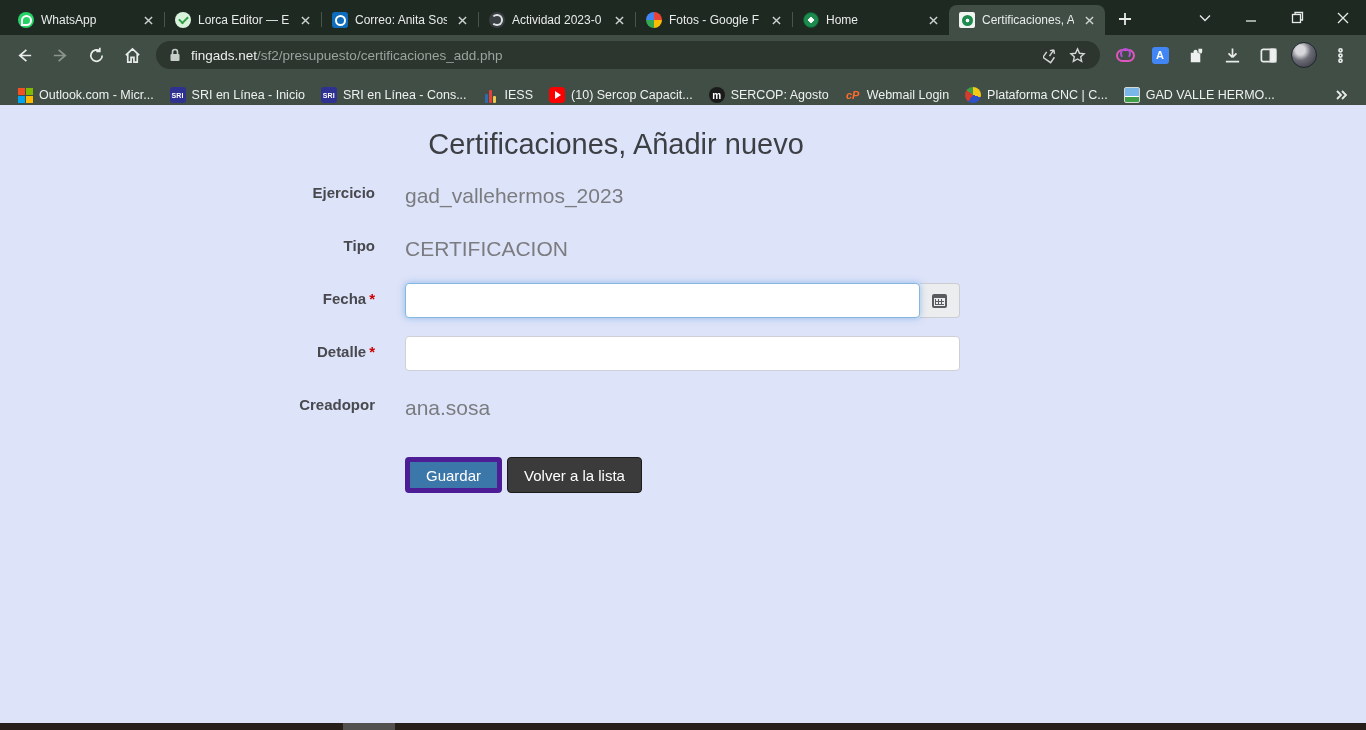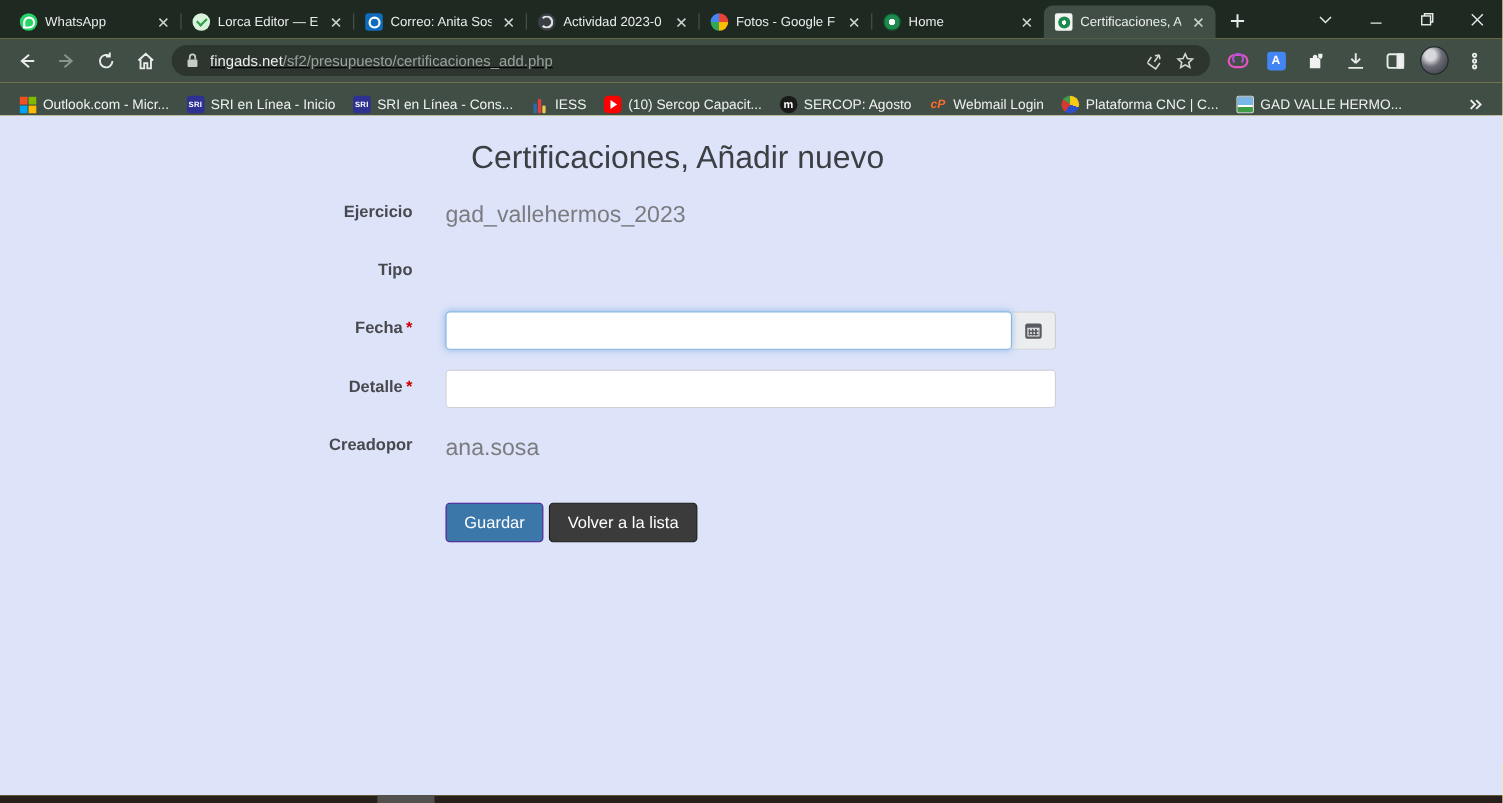--- a/index.html
+++ b/index.html
@@ -31,21 +31,21 @@
   .newtab-btn svg { width:14px; height:14px; stroke:#e7ebe9; stroke-width:1.8; }
   .winctl-area { margin-left:auto; display:flex; align-items:center; height:35px; }
   .winctl { width:46px; height:35px; display:flex; align-items:center; justify-content:center; }
   .winctl svg { stroke:#e7ebe9; stroke-width:1.3; fill:none; }
 
   
   .toolbar { height:40px; background:#404e46; display:flex; align-items:center; padding:0 10px 0 8px; gap:4px; flex-shrink:0; }
   .tb-btn { width:32px; height:32px; border-radius:50%; display:flex; align-items:center; justify-content:center; flex-shrink:0; }
   .tb-btn svg { width:19px; height:19px; stroke:#e9ecea; stroke-width:1.8; fill:none; }
   .tb-btn.disabled svg { stroke:#8b948e; }
-  .omnibox { flex:1; height:28px; background:#2c362f; border-radius:14px; display:flex; align-items:center; padding:0 10px 0 12px; margin:0 4px; min-width:0;text-decoration:underline; }
+  .omnibox { flex:1; height:28px; background:#2c362f; border-radius:14px; display:flex; align-items:center; padding:0 10px 0 12px; margin:0 4px; min-width:0; }
   .omnibox .lock { width:14px; height:14px; margin-right:9px; flex-shrink:0; }
   .url-text { flex:1; font-size:13.5px; white-space:nowrap; overflow:hidden; color:#9aa39e; }
   .url-text .domain { color:#eceeed; }
   .omni-ico { width:26px; height:26px; display:flex; align-items:center; justify-content:center; flex-shrink:0; }
   .omni-ico svg { width:17px; height:17px; stroke:#d4d9d6; stroke-width:1.5; fill:none; }
   .ext-cloud { width:20px; height:13px; position:relative; }
   .ext-cloud::before { content:""; position:absolute; left:2px; bottom:0; width:15px; height:9px; border-radius:7px; border:2px solid #e255be; }
   .ext-cloud::after { content:""; position:absolute; left:6px; top:-1px; width:7px; height:7px; border-radius:50%; border:2px solid #b44fd8; border-bottom-color:transparent; }
   .ext-translate { width:17px; height:17px; background:#4285f4; border-radius:3px; color:#fff; font-size:11px; font-weight:bold; display:flex; align-items:center; justify-content:center; }
   .avatar { width:26px; height:26px; border-radius:50%; background:radial-gradient(circle at 35% 30%, #d8d8dc 0 20%, #6d6d78 45%, #2e2e36 100%); border:1px solid #20262b; }
@@ -86,21 +86,21 @@
   input.txt { height:35px; border:1px solid #cfd0d6; border-radius:4px; background:#fff; font-size:14px; padding:0 10px; outline:none; font-family:"Liberation Sans", sans-serif; }
   .fecha-input { width:515px; border-radius:4px 0 0 4px; border-color:#86b7e0 !important; box-shadow:0 0 7px rgba(94,158,226,.6); position:relative; }
   .detalle-input { width:555px; }
   .addon-btn { width:40px; height:35px; background:#ecedef; border:1px solid #cccdd3; border-left:none; border-radius:0 4px 4px 0; display:flex; align-items:center; justify-content:center; }
   .cal-ico { width:15px; height:14px; border:2px solid #5a5b60; border-top-width:4px; border-radius:2px; position:relative; }
   .cal-ico::after { content:""; position:absolute; left:1px; top:1px; right:1px; bottom:1px;
     background:linear-gradient(90deg,#5a5b60 0 1.5px,transparent 0 3px) 0 0/3px 100%, linear-gradient(0deg,#5a5b60 0 1.5px,transparent 0 3px) 0 0/100% 3px; }
   .caret { display:inline-block; width:1px; height:18px; background:#444; position:absolute; margin-top:8px; margin-left:11px; }
   .btn-row { padding-left:38px; margin-top:15px; display:flex; gap:5px; }
   .btn { height:36px; padding:0 16px; border-radius:4px; font-size:15px; color:#fff; display:flex; align-items:center; font-family:"Liberation Sans", sans-serif; cursor:pointer; }
-  .btn-primary { background:#3c77aa; border:1px solid #4c1d95; }
+  .btn-primary { background:#3c77aa; border:5px solid #4c1d95; }
   .btn-dark { background:#3b3b3b; border:1px solid #1b1b1b; }
 
   
   .bottom-strip { height:7px; background:#271f1a; flex-shrink:0; position:relative; }
   .bottom-strip .seg { position:absolute; left:343px; width:52px; top:0; bottom:0; background:#535050; }
 </style>
 </head>
 <body>
 
 <div class="browser">
@@ -336,20 +336,23 @@
 
     <div class="form">
       <div class="form-row row-static">
         <div class="lbl">Ejercicio</div>
         <div class="ctrl">
             <div class="static-val">gad_vallehermos_2023</div>
           </div>
       </div>
       <div class="form-row row-static">
         <div class="lbl">Tipo</div>
+        <div class="ctrl">
+            <div class="static-val">CERTIFICACION</div>
+          </div>
       </div>
       <div class="form-row">
         <div class="lbl"><span>Fecha</span><span class="req">*</span></div>
         <div class="ctrl">
           <div class="input-group">
             <span class="caret"></span>
             <input class="txt fecha-input" type="text" value="" style="">
             <div class="addon-btn">
                 <span class="cal-ico"></span>
               </div>

